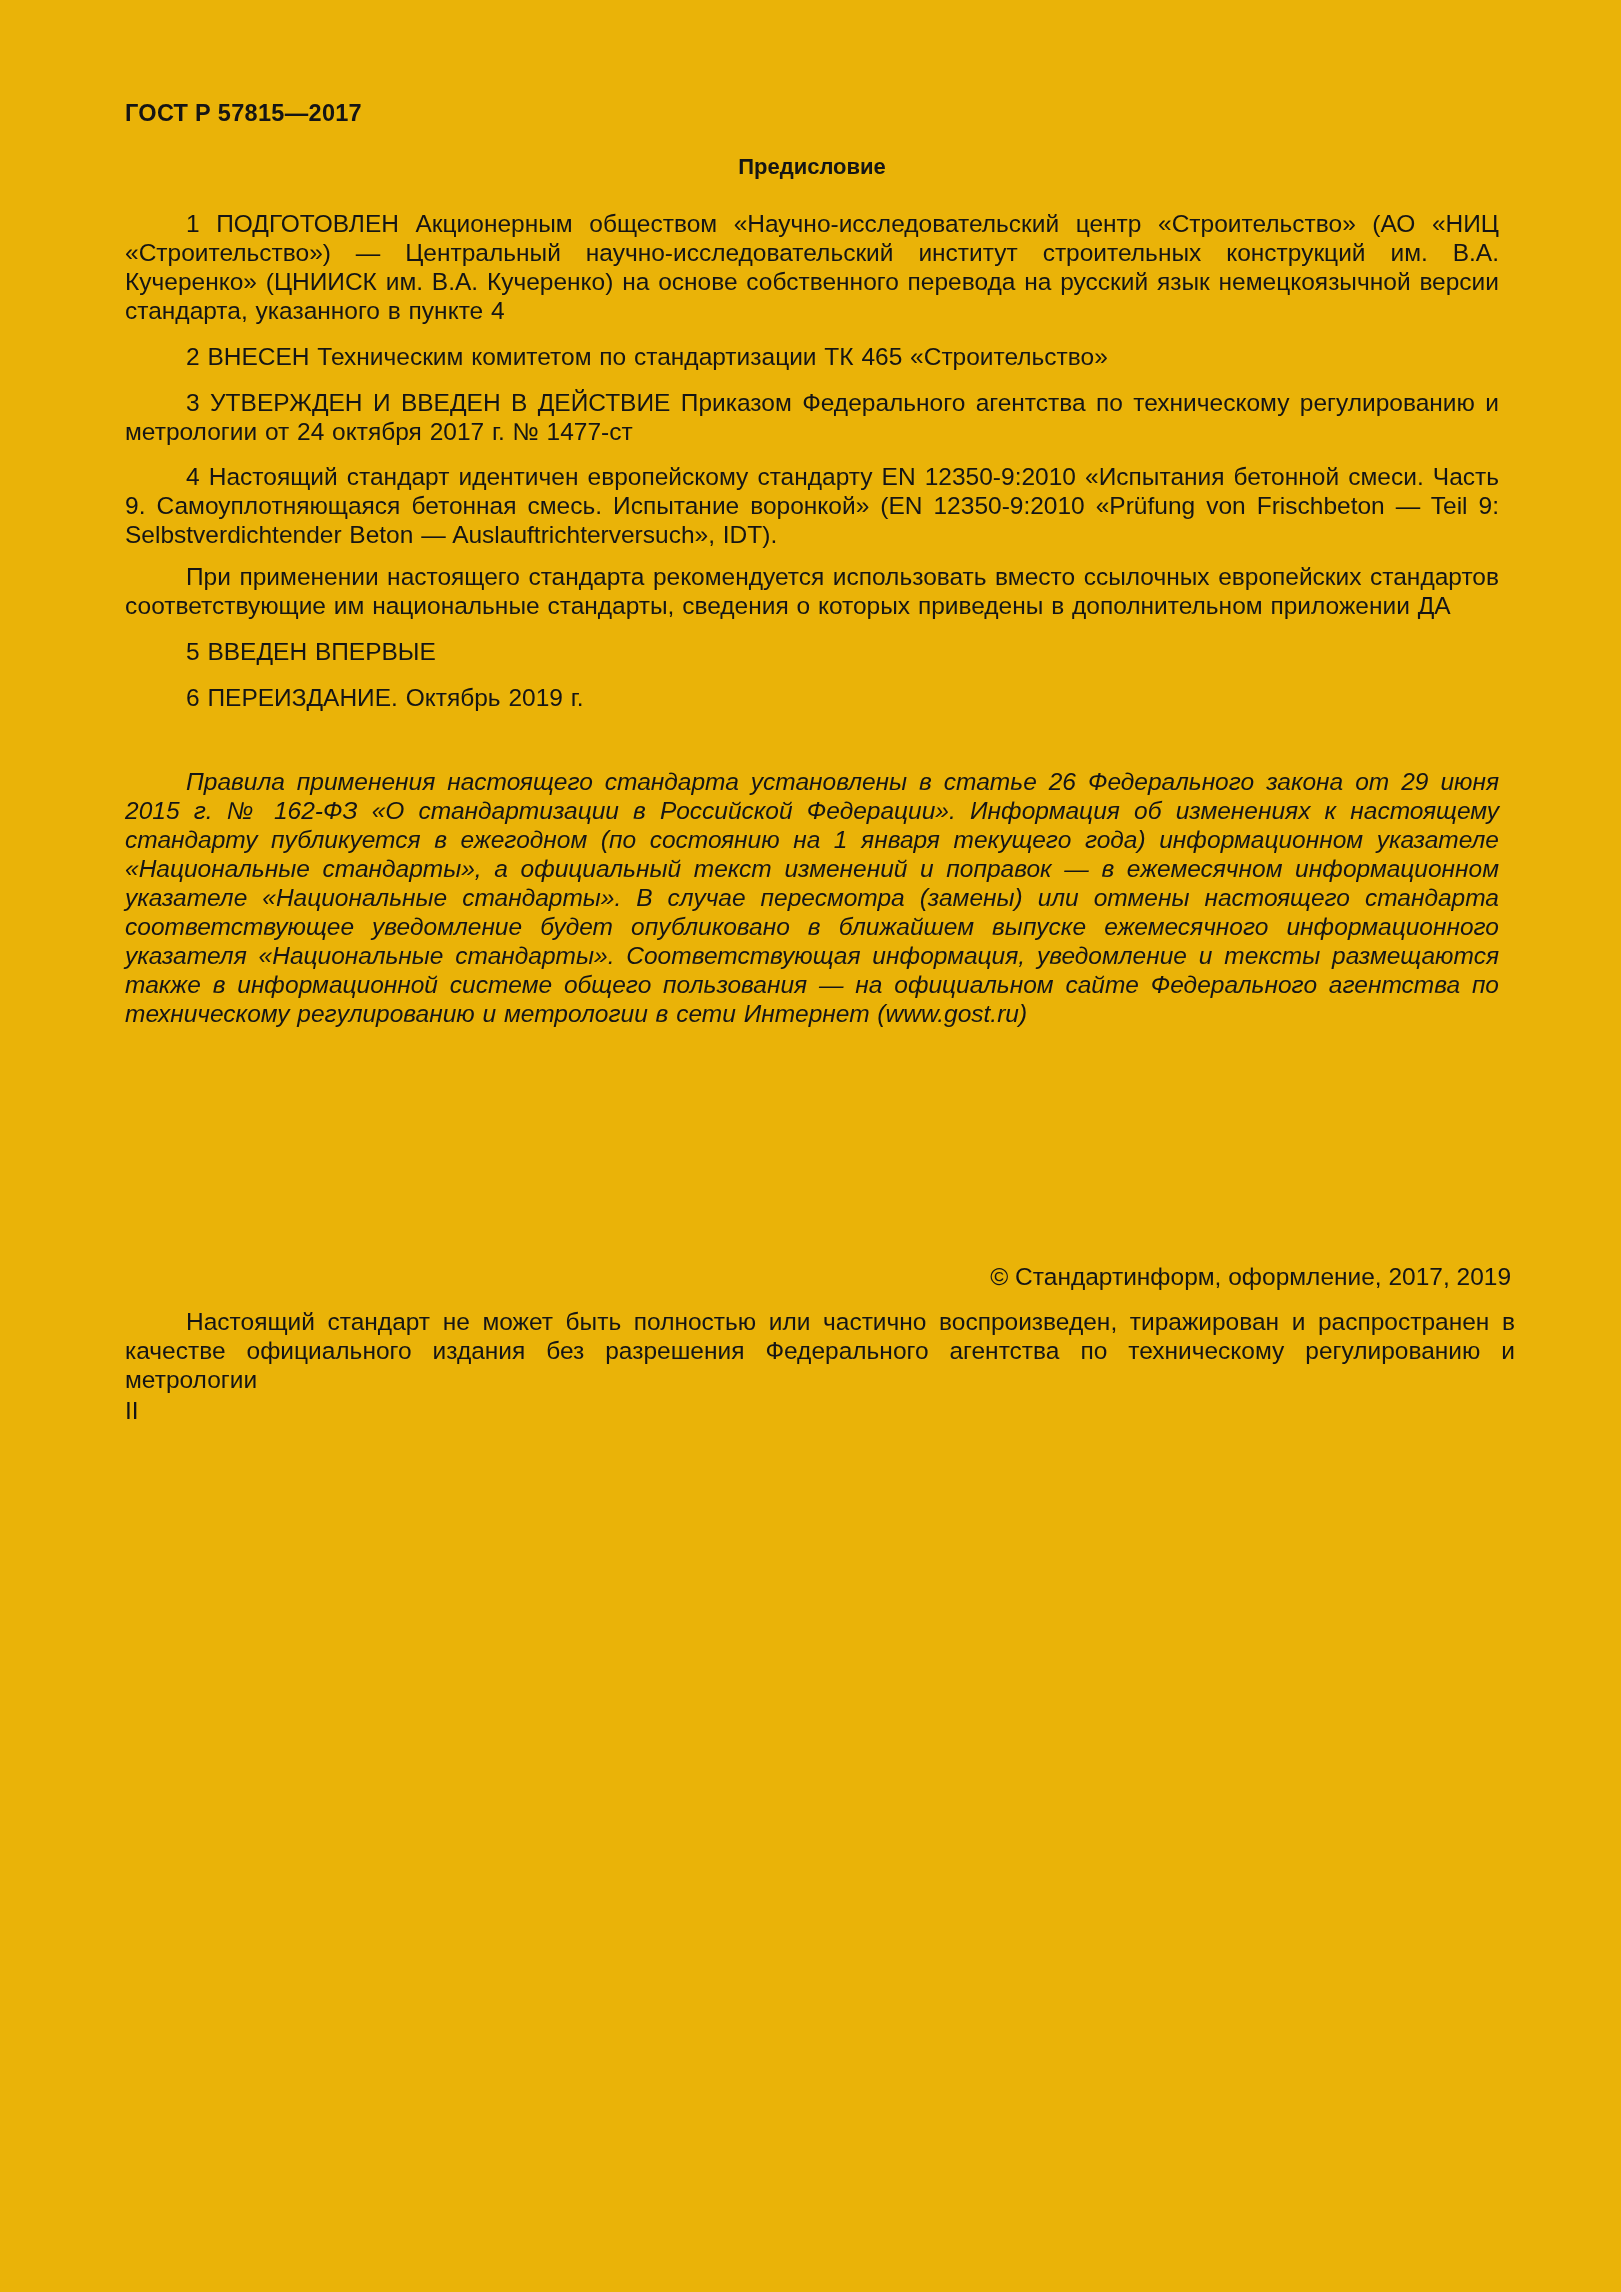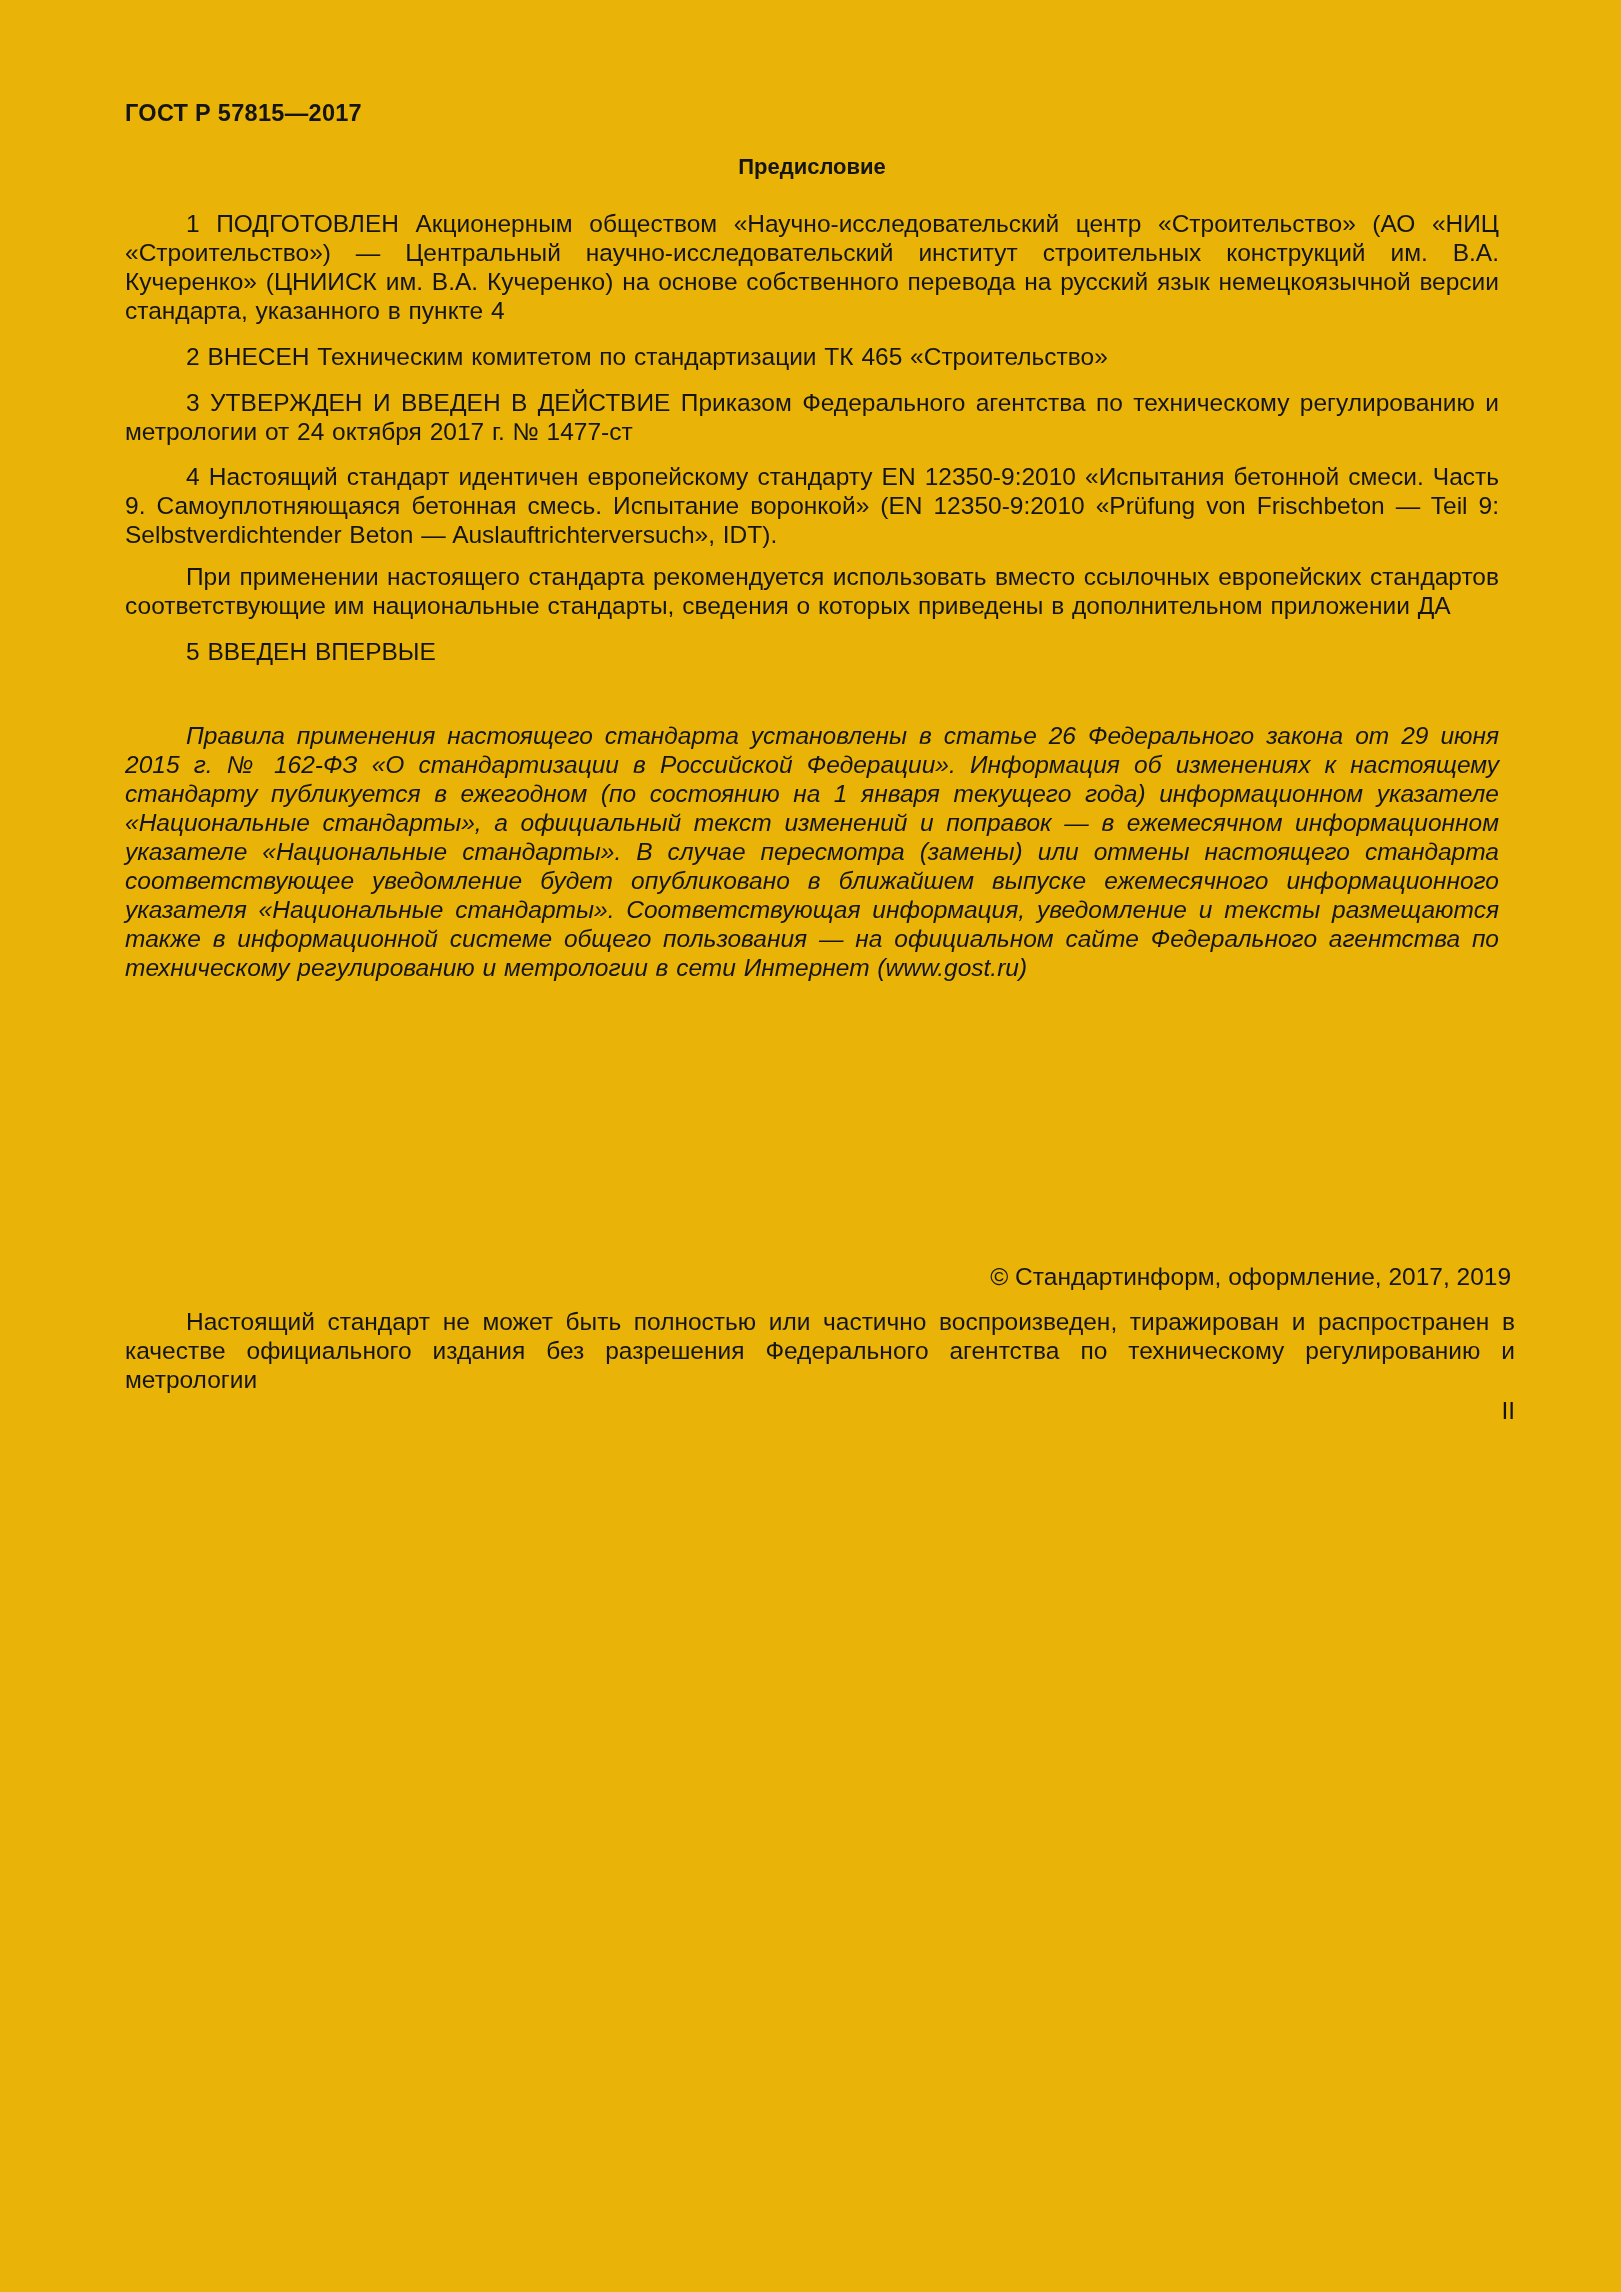--- a/index.html
+++ b/index.html
@@ -71,21 +71,20 @@
     line-height: 29px;
     text-align: justify;
     text-indent: 61px;
     margin: 0;
     word-spacing: 1px;
   }
   .page-number {
     font-size: 24.5px;
     line-height: 29px;
     margin-top: 2px;
-    text-align: right;
   }
 </style>
 </head>
 <body>
 
 <div class="page">
 
   <div class="content">
 
     <div class="doc-number">ГОСТ Р 57815—2017</div>
@@ -97,20 +96,21 @@
     <p class="para">2 ВНЕСЕН Техническим комитетом по стандартизации ТК 465 «Строительство»</p>
 
     <p class="para">3 УТВЕРЖДЕН И ВВЕДЕН В ДЕЙСТВИЕ Приказом Федерального агентства по техническому регулированию и метрологии от 24 октября 2017 г. № 1477-ст</p>
 
     <p class="para no-gap">4 Настоящий стандарт идентичен европейскому стандарту EN 12350-9:2010 «Испытания бетонной смеси. Часть 9. Самоуплотняющаяся бетонная смесь. Испытание воронкой» (EN 12350-9:2010 «Prüfung von Frischbeton — Teil 9: Selbstverdichtender Beton — Auslauftrichterversuch», IDT).</p>
 
     <p class="para">При применении настоящего стандарта рекомендуется использовать вместо ссылочных европейских стандартов соответствующие им национальные стандарты, сведения о которых приведены в дополнительном приложении ДА</p>
 
     <p class="para">5 ВВЕДЕН ВПЕРВЫЕ</p>
 
+    <p class="para">6 ПЕРЕИЗДАНИЕ. Октябрь 2019 г.</p>
 
     <p class="para legal-notice">Правила применения настоящего стандарта установлены в статье 26 Федерального закона от 29 июня 2015 г. № 162-ФЗ «О стандартизации в Российской Федерации». Информация об изменениях к настоящему стандарту публикуется в ежегодном (по состоянию на 1 января текущего года) информационном указателе «Национальные стандарты», а официальный текст изменений и поправок — в ежемесячном информационном указателе «Национальные стандарты». В случае пересмотра (замены) или отмены настоящего стандарта соответствующее уведомление будет опубликовано в ближайшем выпуске ежемесячного информационного указателя «Национальные стандарты». Соответствующая информация, уведомление и тексты размещаются также в информационной системе общего пользования — на официальном сайте Федерального агентства по техническому регулированию и метрологии в сети Интернет (www.gost.ru)</p>
 
   </div>
 
   <div class="bottom-block">
 
     <p class="copyright">© Стандартинформ, оформление, 2017, 2019</p>
 
     <p class="restriction">Настоящий стандарт не может быть полностью или частично воспроизведен, тиражирован и распространен в качестве официального издания без разрешения Федерального агентства по техническому регулированию и метрологии</p>

